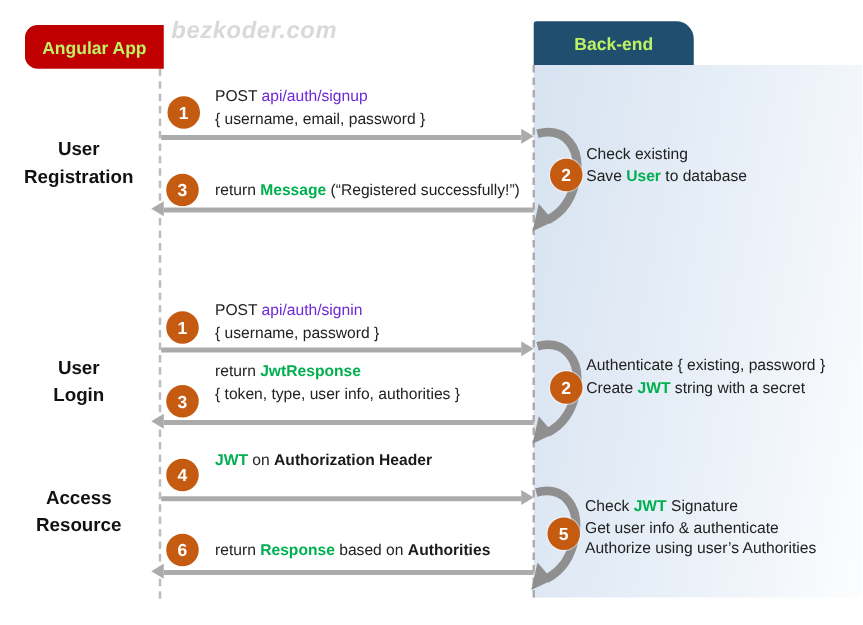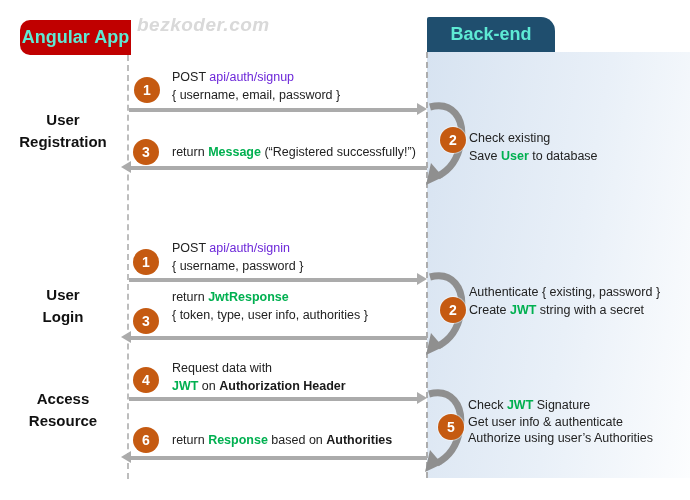--- a/index.html
+++ b/index.html
@@ -1,21 +1,21 @@
 <!DOCTYPE html>
 <html><head>
 <meta charset="utf-8">
 <style>
   html,body{margin:0;padding:0;background:#fff;}
   .stage{position:relative;width:690px;height:500px;background:#ffffff;
          font-family:"Liberation Sans",sans-serif;overflow:hidden;}
 
   
   .actor{position:absolute;display:flex;align-items:center;justify-content:center;
-         color:#5eead4;font-weight:700;font-size:18px;z-index:6;}
+         color:#bef264;font-weight:700;font-size:14px;z-index:6;}
   .actor-left{left:20px;top:20px;width:111px;height:35px;background:#C00000;
               border-radius:10px 0 0 10px;}
   .actor-right{left:427px;top:17px;width:128px;height:35px;background:#1F4E6E;
                border-radius:2px 14px 0 0;}
 
   .watermark{position:absolute;left:137px;top:14px;font-size:19px;font-style:italic;
              font-weight:700;color:#D9D9D9;letter-spacing:.5px;z-index:2;}
 
   
   .panel{position:absolute;left:427px;top:52px;width:263px;height:426px;
@@ -84,21 +84,21 @@
     <div><span>POST </span><span class="link">api/auth/signup</span></div>
     <div>{ username, email, password }</div>
   </div>
   <div class="arrow r" style="left:129px;top:108px;width:288px"></div>
 
   <svg class="selfarrow" style="left:424px;top:100px" width="46" height="86" viewBox="0 0 46 86">
     <path d="M6 7 C 28 1, 41 18, 37 42 C 34 59, 26 70, 14 76" stroke="#8F8F8F" stroke-width="7" fill="none"></path>
     <polygon points="2,85 19,77 7,63" fill="#8F8F8F"></polygon>
   </svg>
   <div class="circle" style="left:440px;top:127px">2</div>
-  <div class="msg" style="left:469px;top:130px">
+  <div class="msg" style="left:469px;top:115px">
     <div>Check existing</div>
     <div><span>Save </span><span class="kw">User</span><span> to database</span></div>
   </div>
 
   <div class="circle" style="left:133px;top:139px">3</div>
   <div class="msg" style="left:172px;top:144px">
     <div><span>return </span><span class="kw">Message</span><span> (“Registered successfully!”)</span></div>
   </div>
   <div class="arrow l" style="left:131px;top:166px;width:296px"></div>
 
@@ -121,21 +121,20 @@
 
   <div class="circle" style="left:133px;top:308px">3</div>
   <div class="msg" style="left:172px;top:289px">
     <div><span>return </span><span class="kw">JwtResponse</span></div>
     <div>{ token, type, user info, authorities }</div>
   </div>
   <div class="arrow l" style="left:131px;top:336px;width:296px"></div>
 
   <div class="circle" style="left:133px;top:367px">4</div>
   <div class="msg" style="left:172px;top:360px">
-    <div>Request data with</div>
     <div><span class="kw">JWT</span><span> on </span><span class="b">Authorization Header</span></div>
   </div>
   <div class="arrow r" style="left:129px;top:397px;width:288px"></div>
 
   <svg class="selfarrow" style="left:423px;top:387px" width="46" height="86" viewBox="0 0 46 86">
     <path d="M6 7 C 28 1, 41 18, 37 42 C 34 59, 26 70, 14 76" stroke="#8F8F8F" stroke-width="7" fill="none"></path>
     <polygon points="2,85 19,77 7,63" fill="#8F8F8F"></polygon>
   </svg>
   <div class="circle" style="left:438px;top:414px">5</div>
   <div class="msg" style="left:468px;top:397px;line-height:16.5px">

